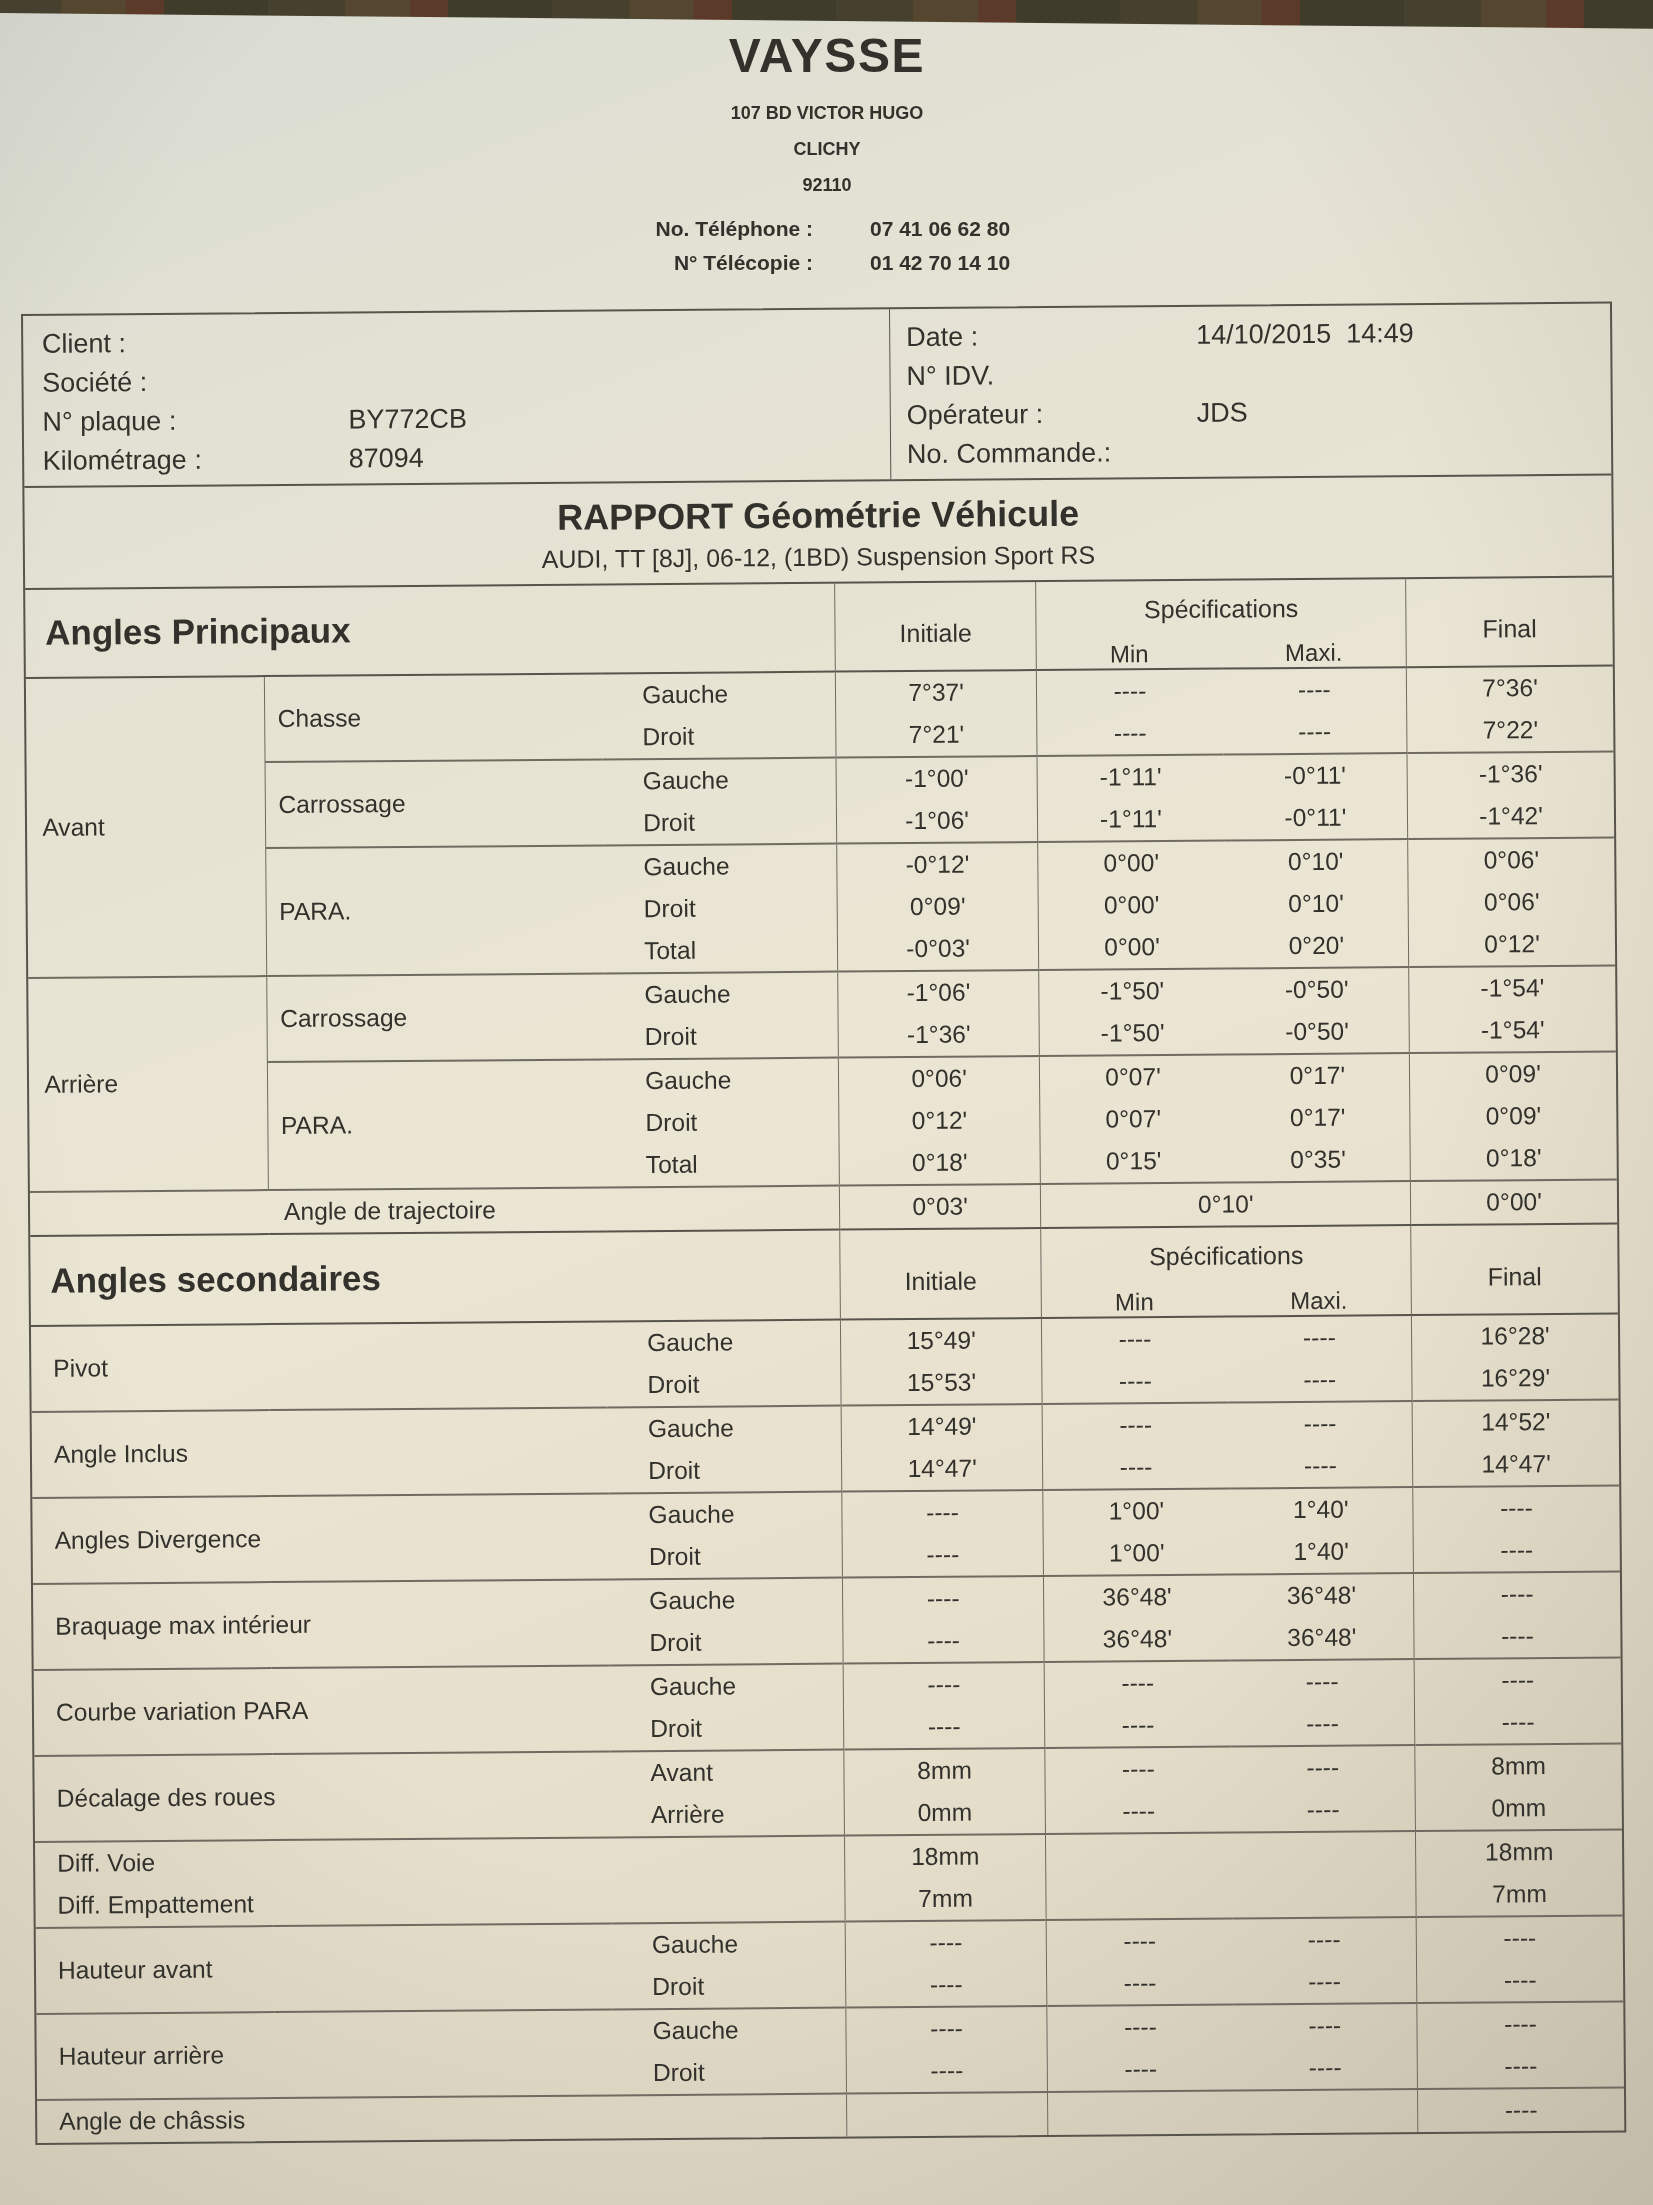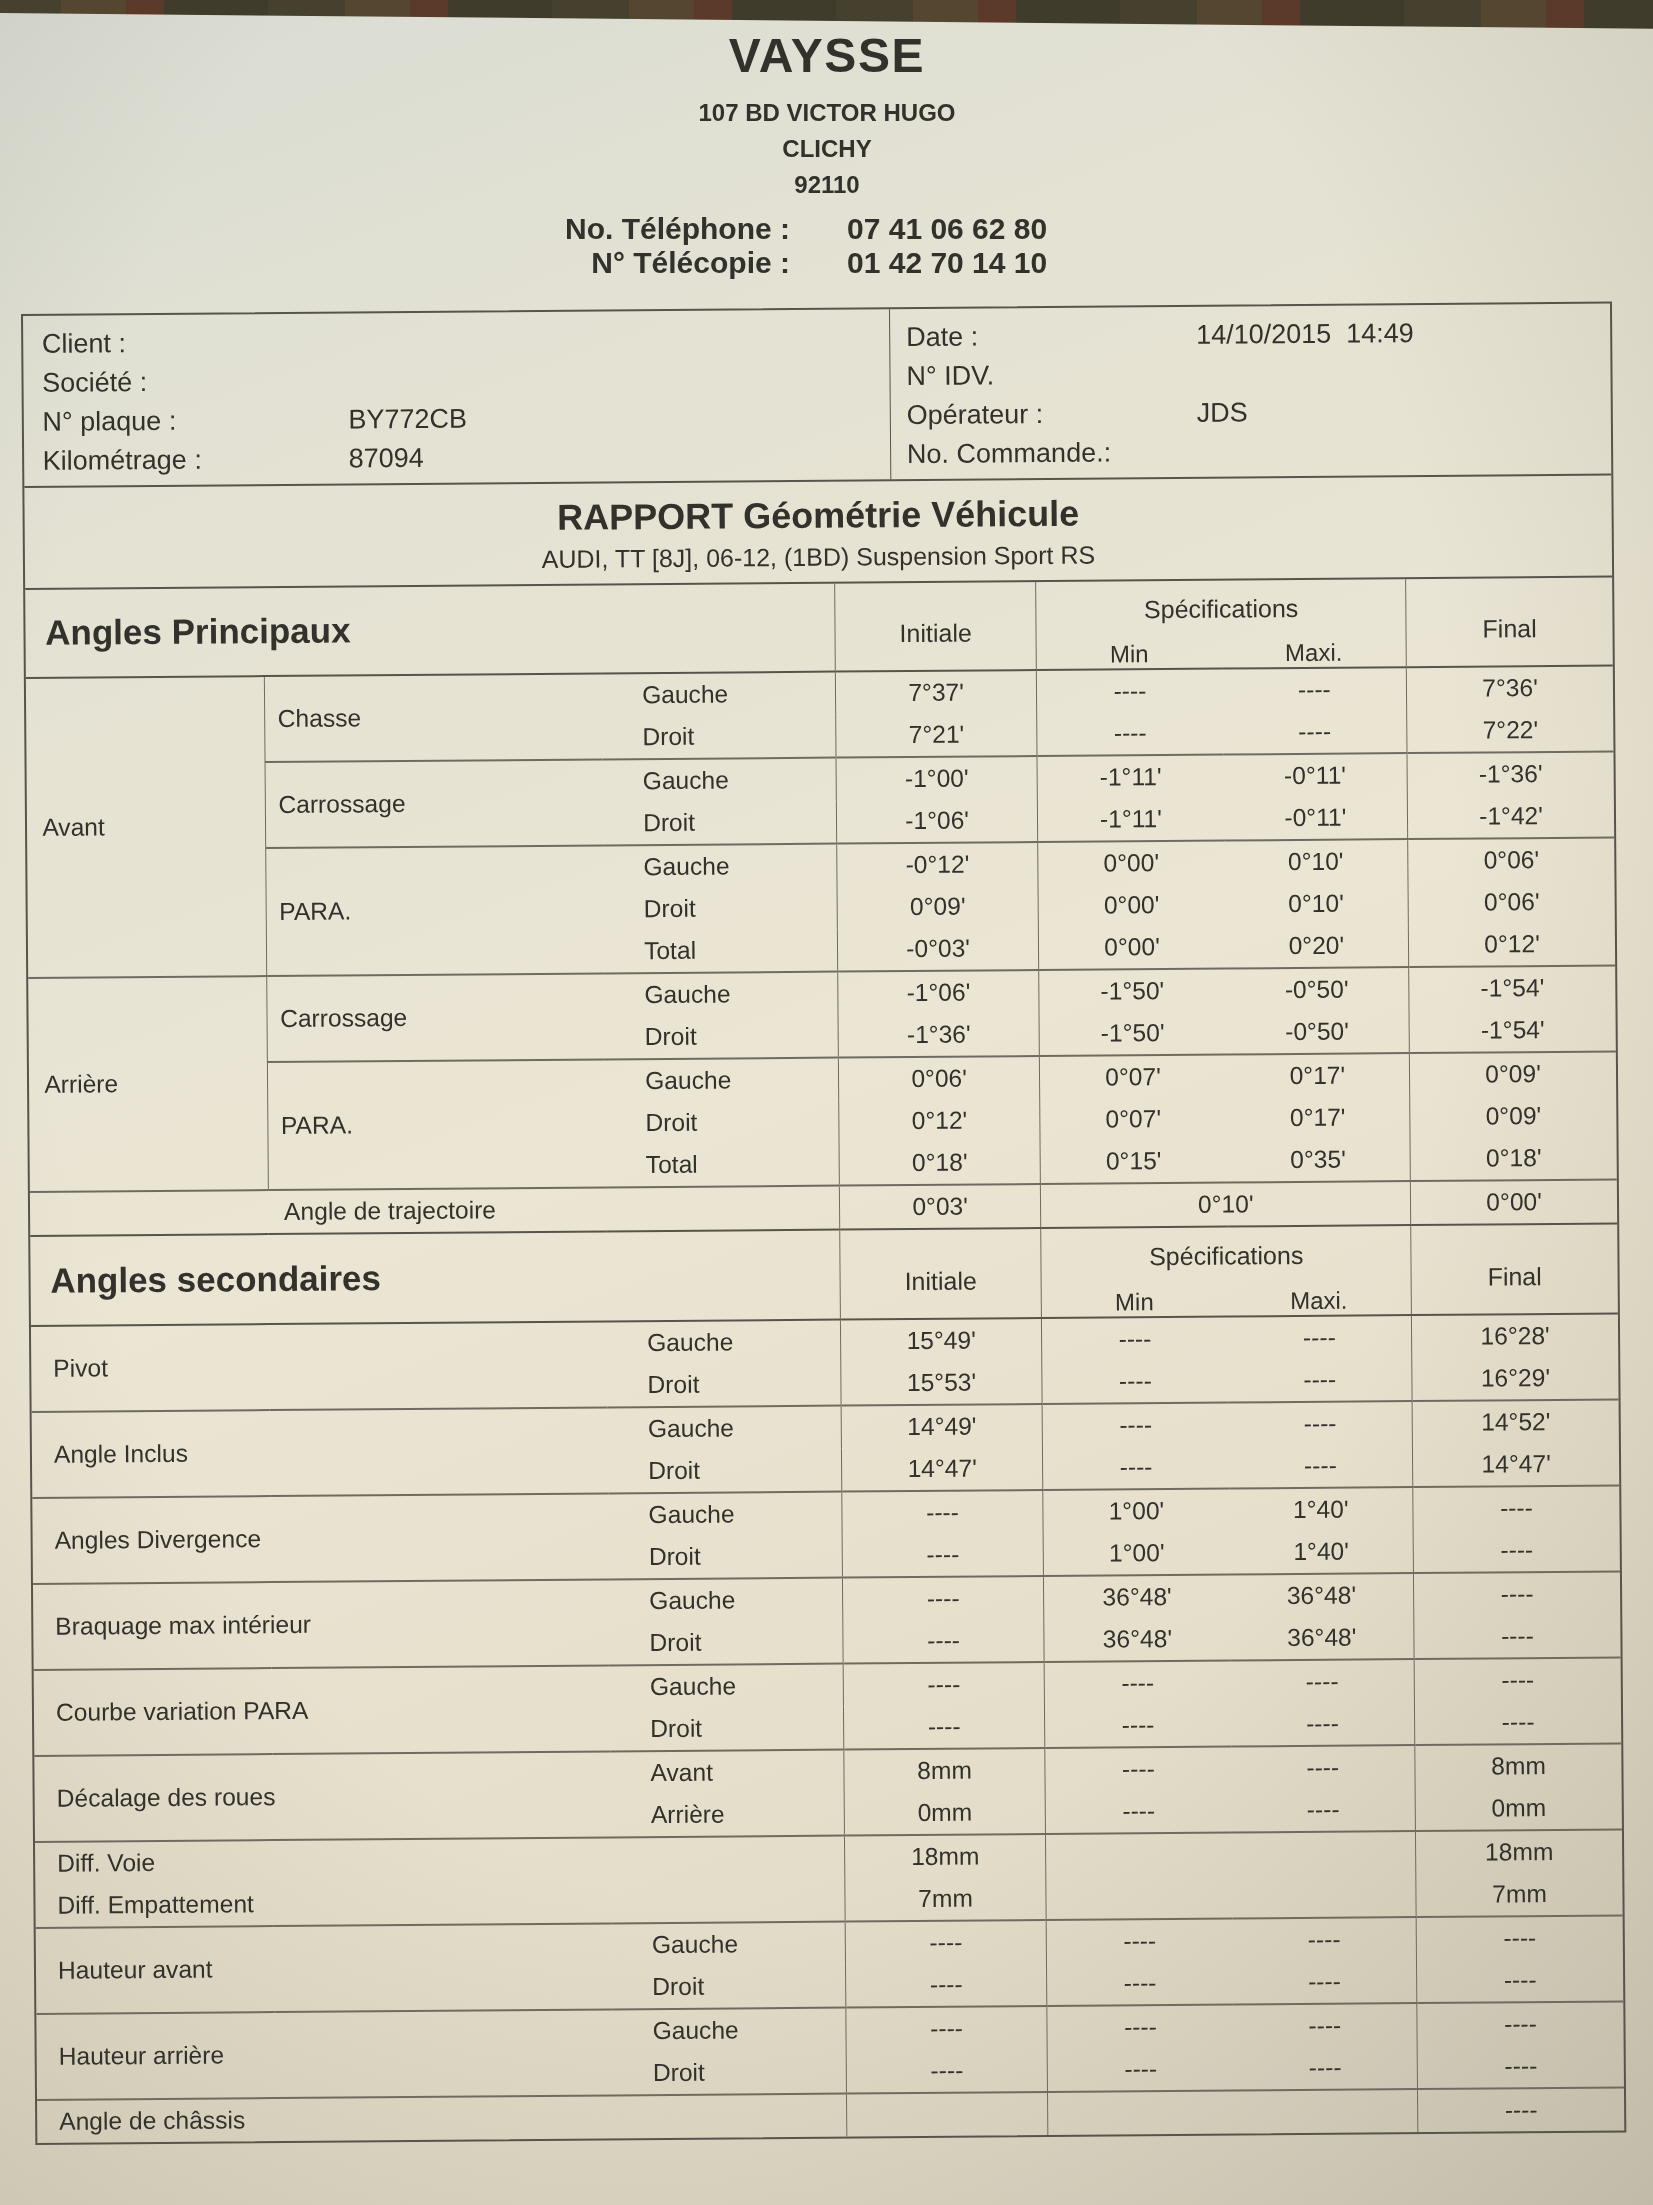--- a/index.html
+++ b/index.html
@@ -7,22 +7,22 @@
          font-family:"Liberation Sans","DejaVu Sans",sans-serif;color:#32312c;}
   .paper{position:absolute;inset:0;
          background:linear-gradient(160deg,#d9dcd3 0%,#e4e2d3 22%,#ebe5d3 48%,#e6dfcc 72%,#d8d3c0 100%);}
   .paper::after{content:"";position:absolute;inset:0;pointer-events:none;
          background:radial-gradient(ellipse at 45% 38%,rgba(255,255,255,0) 55%,rgba(70,62,44,0.16) 100%);}
   .bgstrip{position:absolute;top:-18.6px;left:-16.4px;width:1706px;height:40px;z-index:3;
          transform:rotate(0.55deg);
          background:repeating-linear-gradient(90deg,#46412e 0 77px,#54462f 77px 142px,#5b3a2a 142px 180px,#403c2c 180px 284px);}
   .doc-header{position:absolute;top:28.4px;left:0;width:100%;text-align:center;z-index:2;}
   .company{font-size:48px;font-weight:bold;letter-spacing:1.6px;}
-  .addr{font-size:24px;font-weight:bold;line-height:36px;margin-top:12px;}
-  .contact{margin-top:8.8px;font-size:30px;font-weight:bold;line-height:34px;}
+  .addr{font-size:18px;font-weight:bold;line-height:36px;margin-top:12px;}
+  .contact{margin-top:8.8px;font-size:21px;font-weight:bold;line-height:34px;padding-left:23px;}
   .contact .row{display:flex;}
   .contact .lbl{width:790px;text-align:right;}
   .contact .val{margin-left:57px;text-align:left;}
 
   .report-frame{position:absolute;left:21px;top:314px;width:1591px;z-index:2;
          border:2.2px solid #57544b;box-sizing:border-box;
          transform:rotate(-0.45deg);transform-origin:top left;}
 
   .info-box{display:flex;border-bottom:2.2px solid #57544b;}
   .info-left{width:54.6%;border-right:1.6px solid #57544b;padding:8.8px 0 5.5px 18.6px;box-sizing:border-box;}

